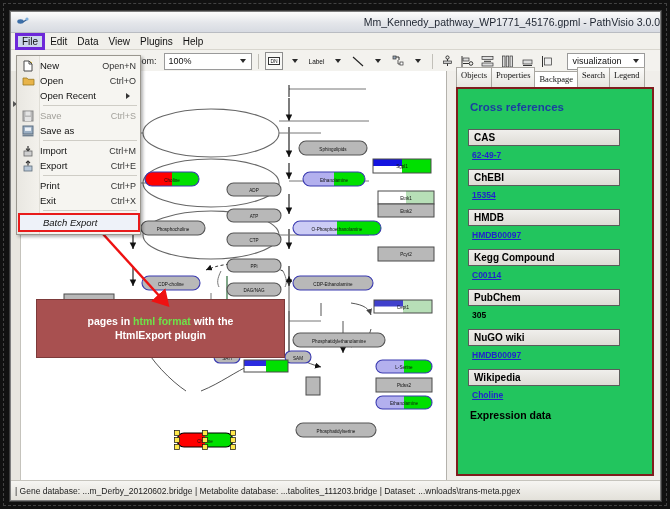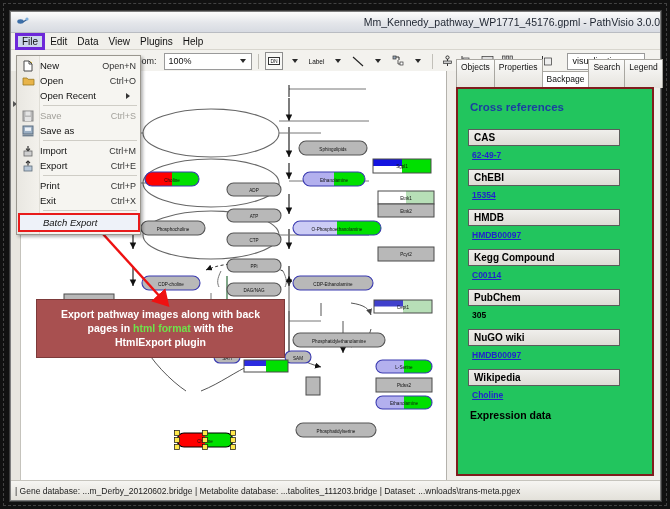--- a/index.html
+++ b/index.html
@@ -40,21 +40,21 @@
   
   #bodyarea{position:absolute;left:0;top:59px;right:0;bottom:20px;display:flex;}
   #canvaswrap{position:relative;flex:1;background:#fff;border-right:1px solid #b4b2ac;overflow:hidden;}
   #leftrail{width:9px;background:#e8e6e0;border-right:1px solid #c5c3bc;position:relative;}
   #leftrail .tri{position:absolute;left:2px;top:30px;width:0;height:0;
       border-top:3px solid transparent;border-bottom:3px solid transparent;border-left:4px solid #555;}
   
   #rightpanel{width:213px;background:#f0eeea;display:flex;flex-direction:column;}
   #tabs{display:flex;align-items:flex-end;height:16px;padding-left:9px;background:#f0eeea;gap:0px;}
   #tabs .tab{font-size:8.5px;color:#111;border:1px solid #a9a7a1;border-bottom:none;
-      background:linear-gradient(#fbfbfa,#e6e4de);padding:2px 4px 16px;margin-right:-1px;position:relative;top:1px;}
+      background:linear-gradient(#fbfbfa,#e6e4de);padding:2px 4px 8px;margin-right:-1px;position:relative;top:1px;font-family:Liberation Serif, serif;}
   #tabs .tab.active{background:#fff;padding-bottom:3px;top:0px;z-index:3;font-size:8.5px;}
   #bp{flex:1;background:#22c55e;border:2px solid #7f1d1d;margin:0 6px 4px 9px;overflow:hidden;position:relative;}
   #bpscroll{position:absolute;left:0;top:0;right:0;bottom:0;padding:10px 8px 4px 10px;}
   .bp-h1{color:#1a3fa0;font-size:11.5px;font-weight:bold;margin:2px 0 16px 2px;}
   .xref{margin-bottom:9px;}
   .xref .cap{border:1px solid #5c5c5c;background:linear-gradient(#f0efec,#dedcd6);
       font-size:10px;font-weight:bold;color:#000;padding:2px 5px;width:152px;box-sizing:border-box;}
   .xref .val{font-size:8.5px;margin:4px 0 0 4px;color:#2222cc;}
   .xref .val a{color:#2222cc;text-decoration:underline;font-weight:bold;}
   .xref .val.plain{color:#000;font-weight:bold;text-decoration:none;}
@@ -615,21 +615,20 @@
             <span class="k">Ctrl+X</span>
           </div>
           <div class="fmsep"></div>
           <div id="batchrow" style="border-color: rgb(232, 27, 27);">
             <span class="t">Batch Export</span>
           </div>
         </div>
   </div>
 
   <div id="callout">
-    <div class="line">Export pathway images along with back</div>
     <div class="line"><span>pages in </span><span class="hl">html format</span><span> with the</span></div>
     <div class="line">HtmlExport plugin</div>
   </div>
 
   <svg id="arrowlayer" viewBox="0 0 670 509">
     <defs>
       <marker id="redhead" markerWidth="8" markerHeight="8" refX="3" refY="4" orient="auto">
         <path d="M0,0 L7,4 L0,8 z" fill="#ee1111"></path>
       </marker>
     </defs>

